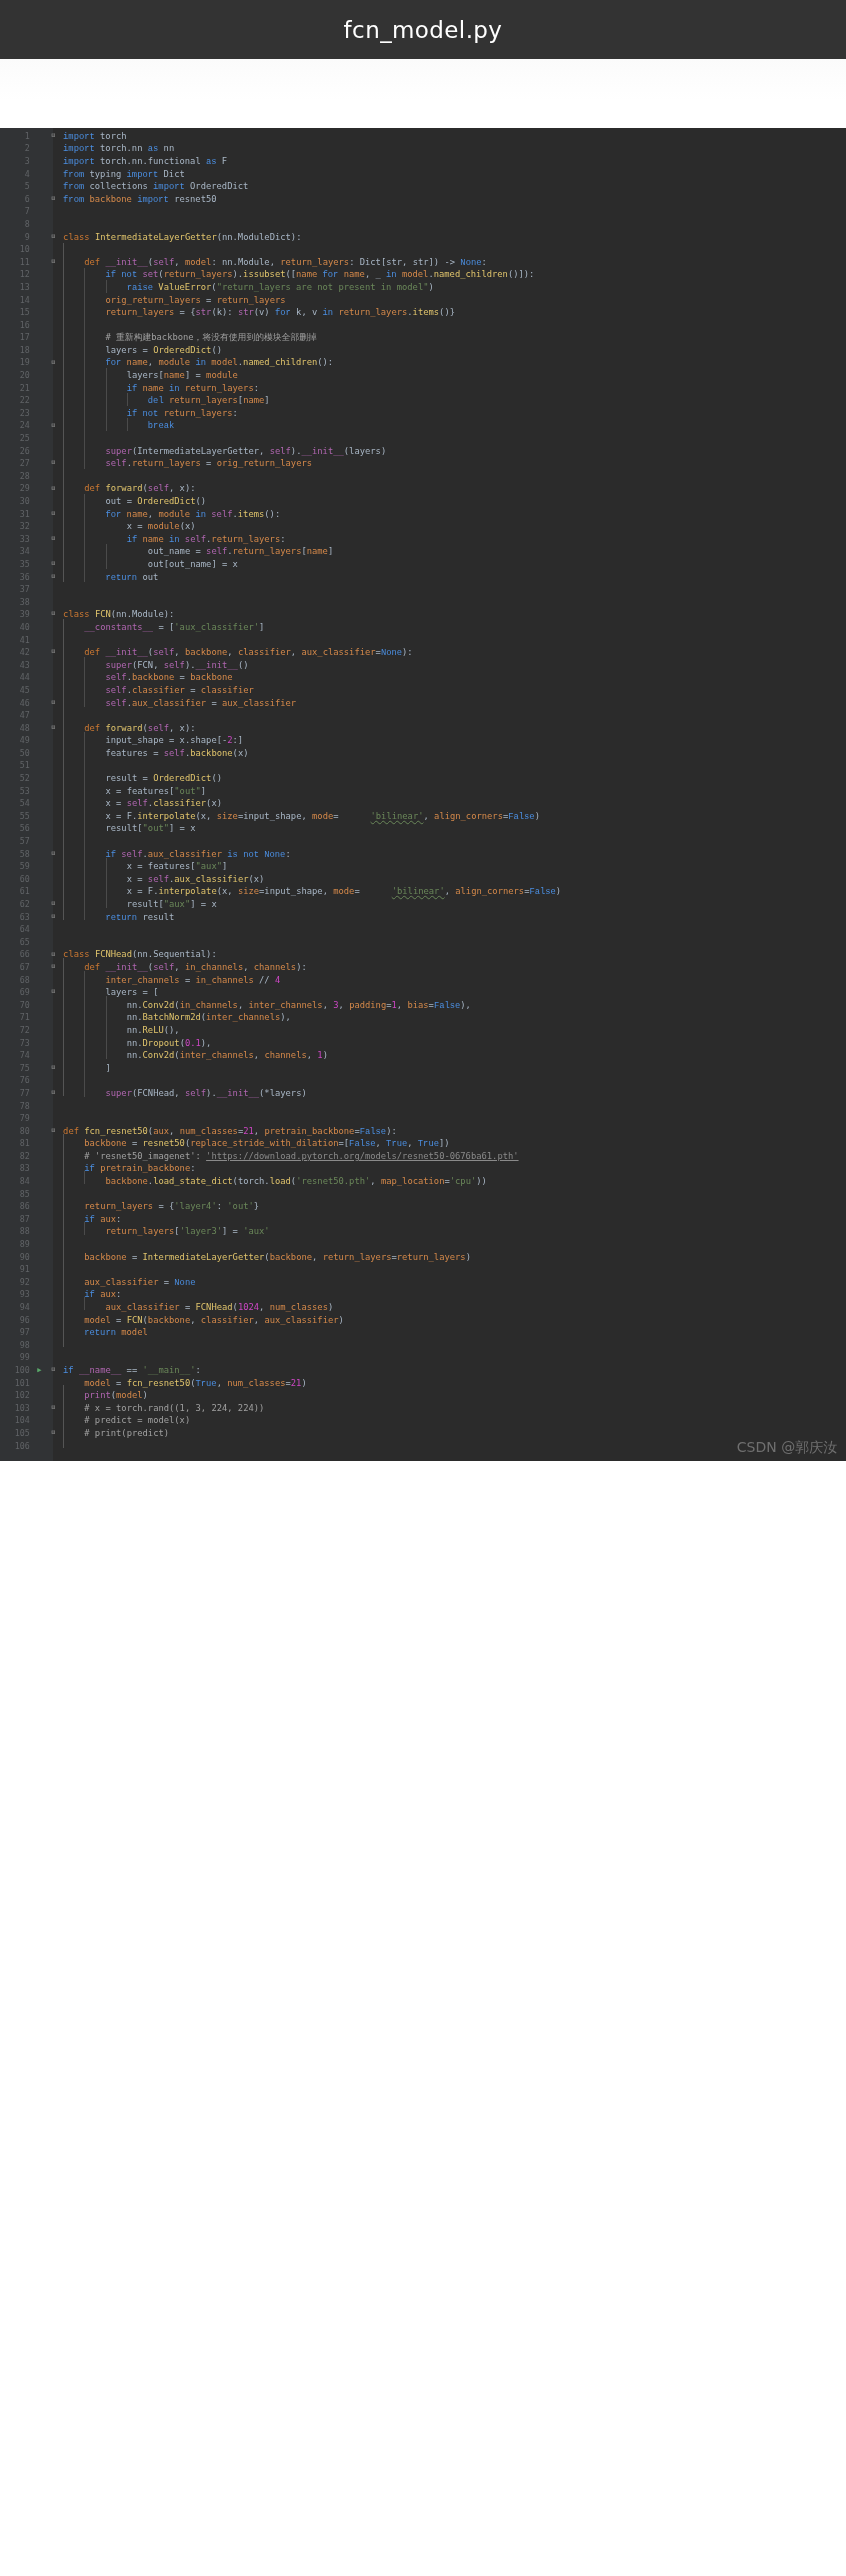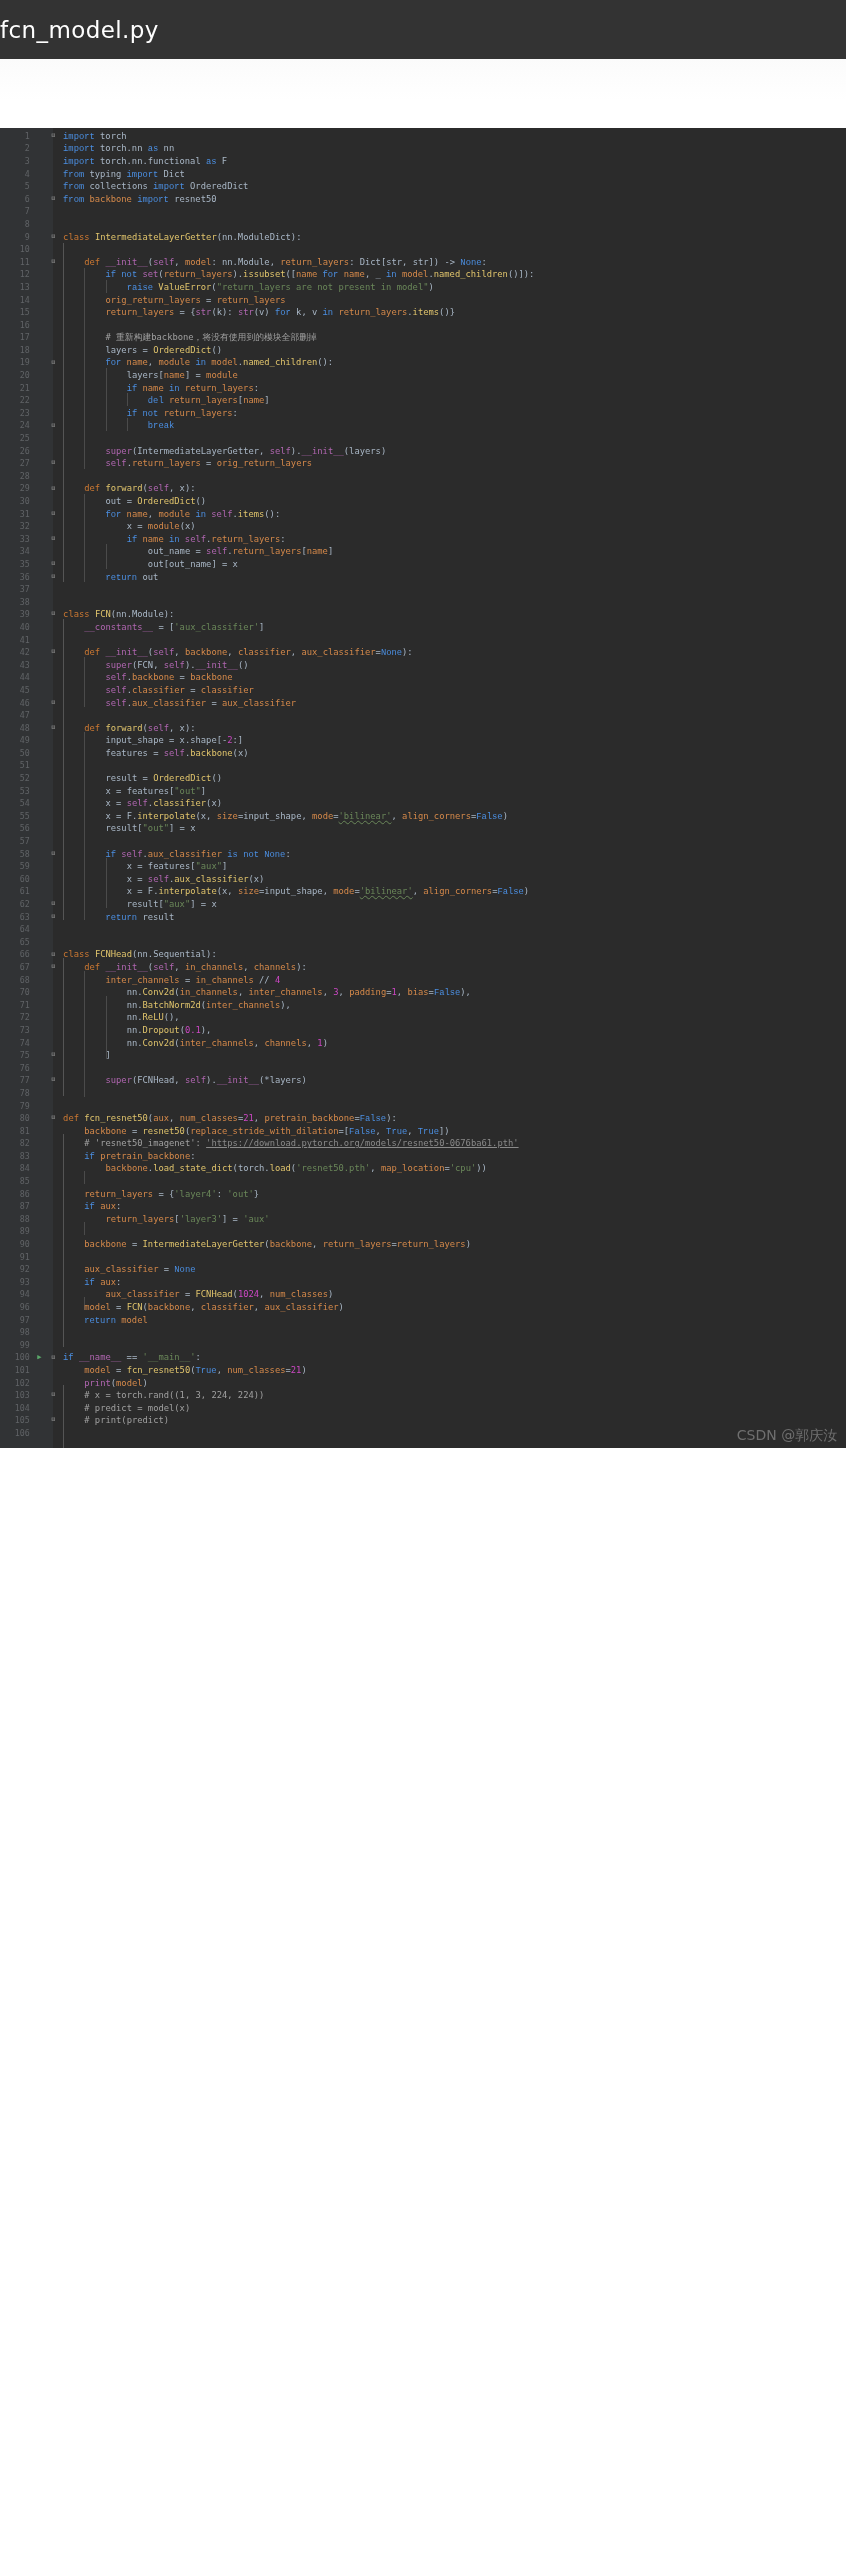--- a/index.html
+++ b/index.html
@@ -12,21 +12,21 @@
     font-family: "DejaVu Sans Mono", monospace;
   }
 
   
   .titlebar {
     width: 846px;
     height: 59px;
     background: #333333;
     display: flex;
     align-items: center;
-    justify-content: flex-start;
+    justify-content: center;
   }
   .titlebar .title {
     color: #ffffff;
     font-family: "DejaVu Sans", sans-serif;
     font-size: 23px;
     letter-spacing: 0.4px;
   }
 
   
   .gap {
@@ -110,21 +110,21 @@
   .kw2  { color: #4b8fe2; font-family: Liberation Mono, monospace; }
   .param{ color: #d5894a; }  
   .str  { color: #6a8759; }  
   .num  { color: #cc47c4; }  
   .cmt  { color: #a0a0a0; }  
   .self { color: #b066b0; }  
   .fn   { color: #e0c46c; }  
   .dunder { color: #b066b0; }
   .url  { color: #8a8a8a; text-decoration: underline; }
   .squiggle-g { text-decoration: underline; text-decoration-style: wavy;
-              text-decoration-color: #6a8759; text-decoration-thickness: 0.9px; }
+              text-decoration-color: #6a8759; text-decoration-thickness: 0.9px; margin-left: 32px; }
 
   
   .guides {
     position: absolute;
     top: 0; left: 0; right: 0; bottom: 0;
     pointer-events: none;
     z-index: 1;
   }
   .guide {
     position: absolute;
@@ -243,20 +243,21 @@
       <div class="row"><span class="lnum">59</span><span class="run"></span><span class="fold"></span><span class="src">            x = features[<span class="str">"aux"</span>]</span></div>
       <div class="row"><span class="lnum">60</span><span class="run"></span><span class="fold"></span><span class="src">            x = <span class="self">self</span>.<span class="fn">aux_classifier</span>(x)</span></div>
       <div class="row"><span class="lnum">61</span><span class="run"></span><span class="fold"></span><span class="src">            x = F.<span class="fn">interpolate</span>(x, <span class="param">size</span>=input_shape, <span class="param">mode</span>=<span class="str squiggle-g">'bilinear'</span>, <span class="param">align_corners</span>=<span class="kw2">False</span>)</span></div>
       <div class="row"><span class="lnum">62</span><span class="run"></span><span class="fold"><span class="f">⊟</span></span><span class="src">            result[<span class="str">"aux"</span>] = x</span></div>
       <div class="row"><span class="lnum">63</span><span class="run"></span><span class="fold"><span class="f">⊟</span></span><span class="src">        <span class="kw2">return</span> result</span></div>
       <div class="row"><span class="lnum">64</span><span class="run"></span><span class="fold"></span><span class="src">&nbsp;</span></div>
       <div class="row"><span class="lnum">65</span><span class="run"></span><span class="fold"></span><span class="src">&nbsp;</span></div>
       <div class="row"><span class="lnum">66</span><span class="run"></span><span class="fold"><span class="f">⊟</span></span><span class="src"><span class="kw">class</span> <span class="fn">FCNHead</span>(nn.Sequential):</span></div>
       <div class="row"><span class="lnum">67</span><span class="run"></span><span class="fold"><span class="f">⊟</span></span><span class="src">    <span class="kw">def</span> <span class="dunder">__init__</span>(<span class="self">self</span>, <span class="param">in_channels</span>, <span class="param">channels</span>):</span></div>
       <div class="row"><span class="lnum">68</span><span class="run"></span><span class="fold"></span><span class="src">        <span class="param">inter_channels</span> = <span class="param">in_channels</span> // <span class="num">4</span></span></div>
+      <div class="row"><span class="lnum">69</span><span class="run"></span><span class="fold"><span class="f">⊟</span></span><span class="src">        layers = [</span></div>
       <div class="row"><span class="lnum">70</span><span class="run"></span><span class="fold"></span><span class="src">            nn.<span class="fn">Conv2d</span>(<span class="param">in_channels</span>, <span class="param">inter_channels</span>, <span class="num">3</span>, <span class="param">padding</span>=<span class="num">1</span>, <span class="param">bias</span>=<span class="kw2">False</span>),</span></div>
       <div class="row"><span class="lnum">71</span><span class="run"></span><span class="fold"></span><span class="src">            nn.<span class="fn">BatchNorm2d</span>(<span class="param">inter_channels</span>),</span></div>
       <div class="row"><span class="lnum">72</span><span class="run"></span><span class="fold"></span><span class="src">            nn.<span class="fn">ReLU</span>(),</span></div>
       <div class="row"><span class="lnum">73</span><span class="run"></span><span class="fold"></span><span class="src">            nn.<span class="fn">Dropout</span>(<span class="num">0.1</span>),</span></div>
       <div class="row"><span class="lnum">74</span><span class="run"></span><span class="fold"></span><span class="src">            nn.<span class="fn">Conv2d</span>(<span class="param">inter_channels</span>, <span class="param">channels</span>, <span class="num">1</span>)</span></div>
       <div class="row"><span class="lnum">75</span><span class="run"></span><span class="fold"><span class="f">⊟</span></span><span class="src">        ]</span></div>
       <div class="row"><span class="lnum">76</span><span class="run"></span><span class="fold"></span><span class="src">&nbsp;</span></div>
       <div class="row"><span class="lnum">77</span><span class="run"></span><span class="fold"><span class="f">⊟</span></span><span class="src">        <span class="self">super</span>(FCNHead, <span class="self">self</span>).<span class="dunder">__init__</span>(*layers)</span></div>
       <div class="row"><span class="lnum">78</span><span class="run"></span><span class="fold"></span><span class="src">&nbsp;</span></div>
       <div class="row"><span class="lnum">79</span><span class="run"></span><span class="fold"></span><span class="src">&nbsp;</span></div>

